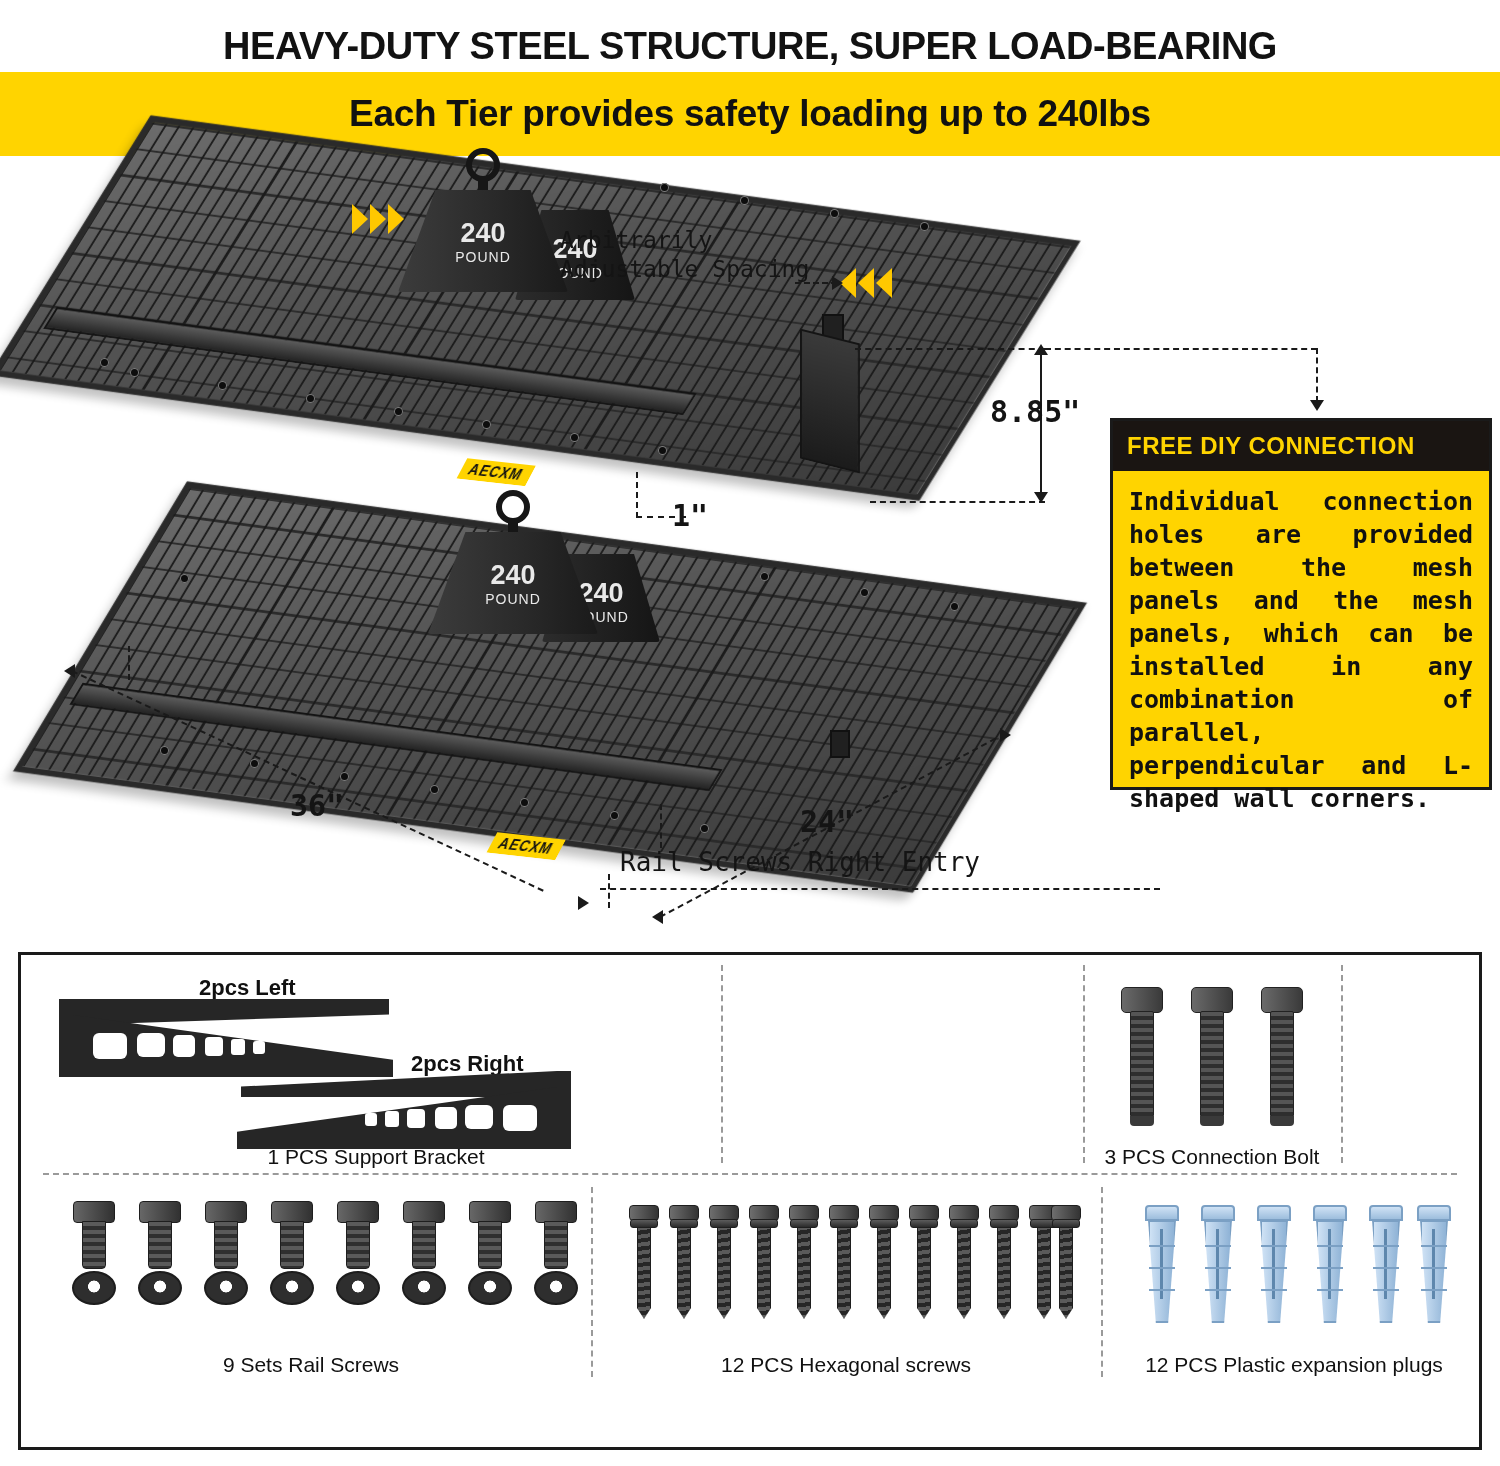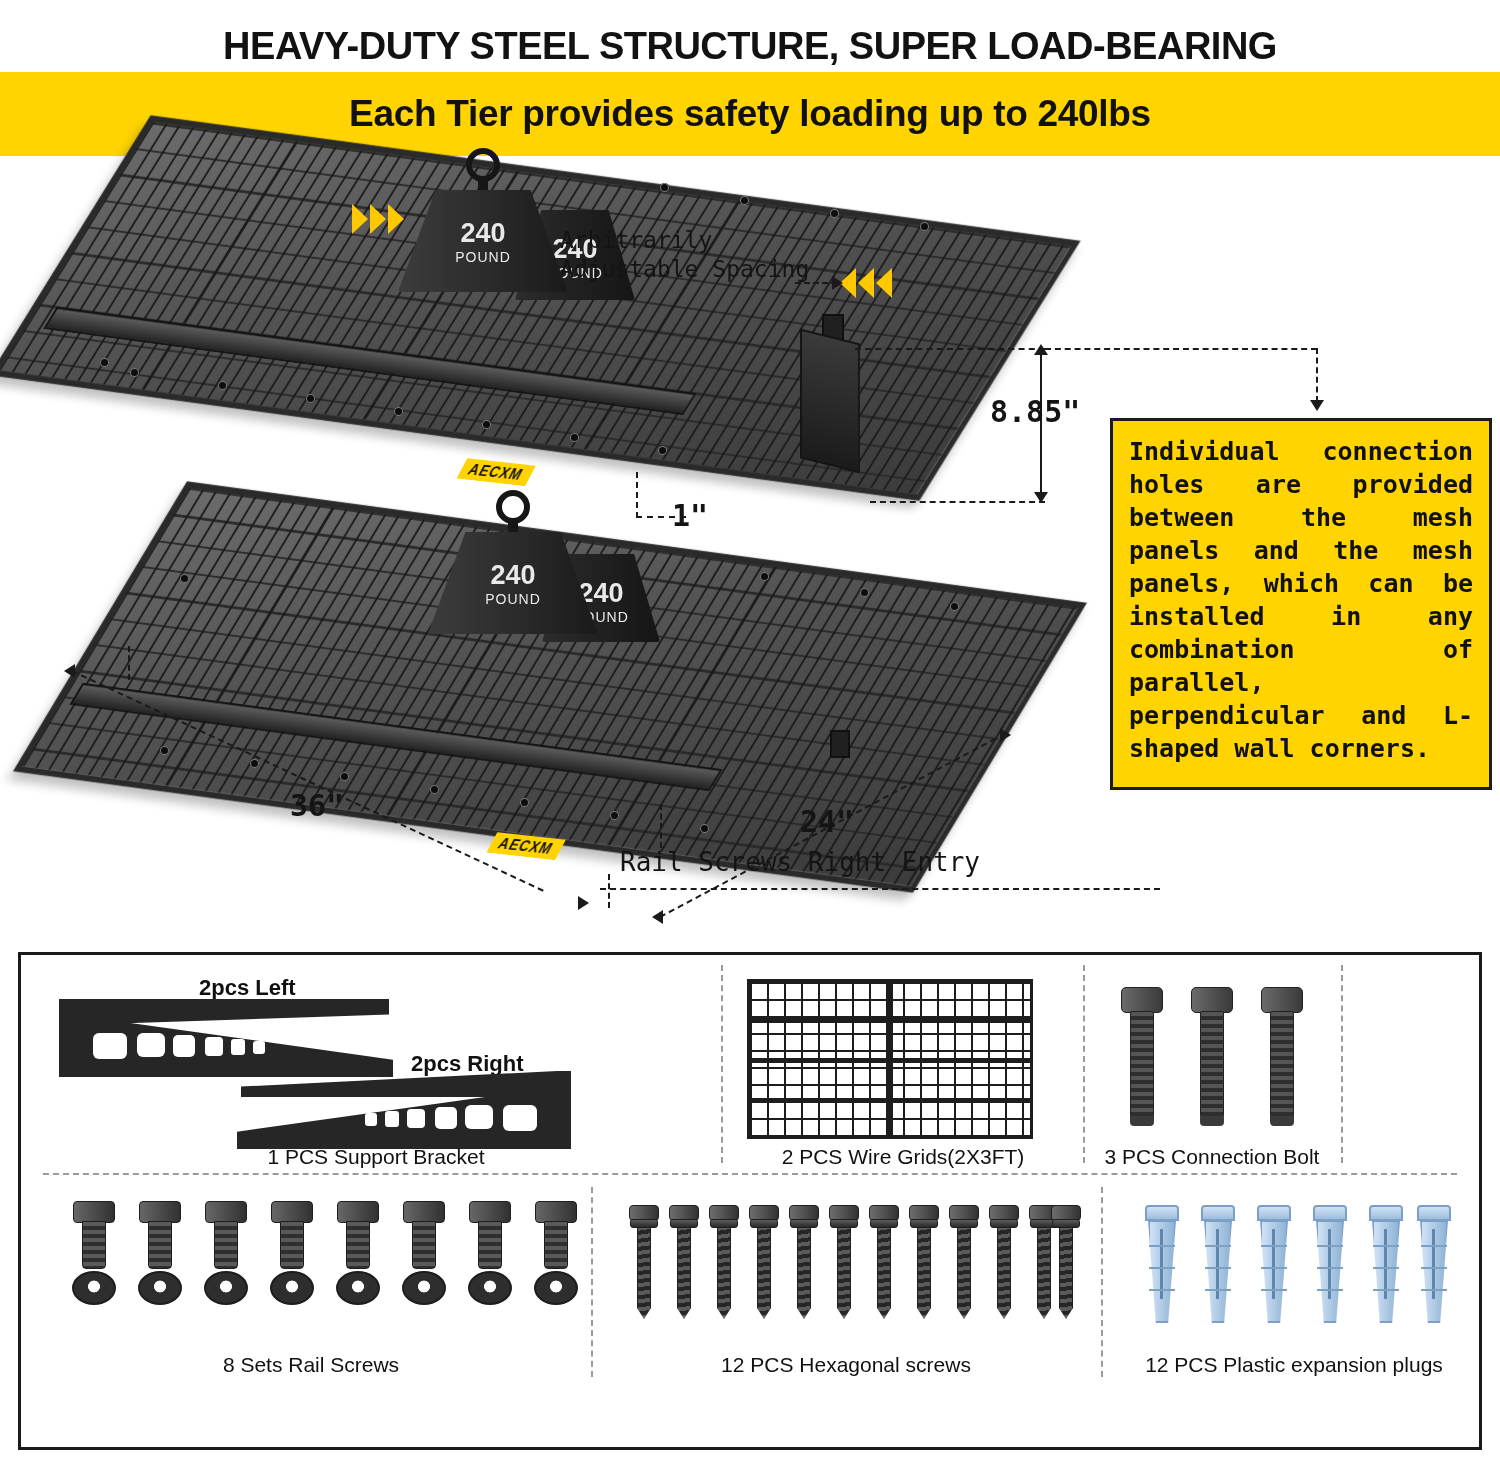--- a/index.html
+++ b/index.html
@@ -489,20 +489,21 @@
   <div class="arrow left" style="left:652px; top:754px;"></div>
   <div class="arrow right" style="left:1000px; top:572px;"></div>
   <div class="dim" style="left:800px; top:648px;">24"</div>
 
   <div class="anno" style="left:620px; top:690px; font-size:26px;">Rail Screws Right Entry</div>
   <div class="dash-v" style="left:660px; top:648px; height:44px;"></div>
   <div class="dash-h" style="left:600px; top:732px; width:560px;"></div>
 </div>
 
 <div class="diy">
+  <div class="diy-head">FREE DIY CONNECTION</div>
   <div class="diy-body">Individual connection holes are provided between the mesh panels and the mesh panels, which can be installed in any combination of parallel, perpendicular and L-shaped wall corners.</div>
 </div>
 
 <div class="includes">
 
   <div class="includes-grid">
     <div class="row-div"></div>
     <div class="col-div" style="left:700px;"></div>
     <div class="col-div" style="left:1062px;"></div>
     <div class="col-div" style="left:1320px;"></div>
@@ -533,29 +534,20 @@
         <div style="position:absolute; right:78px; top:34px; width:28px; height:24px; background:#fff; border-radius:6px;"></div>
         <div style="position:absolute; right:114px; top:36px; width:22px; height:22px; background:#fff; border-radius:5px;"></div>
         <div style="position:absolute; right:146px; top:38px; width:18px; height:19px; background:#fff; border-radius:4px;"></div>
         <div style="position:absolute; right:172px; top:40px; width:14px; height:16px; background:#fff; border-radius:3px;"></div>
         <div style="position:absolute; right:194px; top:42px; width:12px; height:13px; background:#fff; border-radius:3px;"></div>
       </div>
 
       <div class="cap">1 PCS Support Bracket</div>
     </div>
 
-    <div class="cell" style="left:712px; top:8px; width:340px; height:206px;">
-      <div class="wiregrid" style="left:14px; top:16px; width:286px; height:160px;">
-        <div class="hbar" style="top:36px;"></div>
-        <div class="hbar" style="top:76px;"></div>
-        <div class="hbar" style="top:116px;"></div>
-        <div class="vbar" style="left:138px;"></div>
-      </div>
-      <div class="cap">2 PCS Wire Grids(2X3FT)</div>
-    </div>
 
     <div class="cell" style="left:1072px; top:8px; width:238px; height:206px;">
       <div class="bolt" style="left:28px; top:24px; width:42px; height:130px;">
         <div class="head"></div>
           <div class="shaft"></div>
           <div class="tip"></div>
       </div>
       <div class="bolt" style="left:98px; top:24px; width:42px; height:130px;">
         <div class="head"></div>
           <div class="shaft"></div>
@@ -604,21 +596,21 @@
       <div class="railscrew" style="left:422px; top:14px;">
           <div class="hex"></div>
           <div class="body"></div>
         </div>
       <div class="washer" style="left:427px; top:84px;"></div>
       <div class="railscrew" style="left:488px; top:14px;">
           <div class="hex"></div>
           <div class="body"></div>
         </div>
       <div class="washer" style="left:493px; top:84px;"></div>
-      <div class="cap">8 Sets Rail Screws</div>
+      <div class="cap">9 Sets Rail Screws</div>
     </div>
 
     <div class="cell" style="left:582px; top:232px; width:486px; height:190px;">
       <div class="hexscrew" style="left:26px;  top:18px;">
           <div class="h"></div>
           <div class="flange"></div>
           <div class="thread"></div>
         </div>
       <div class="hexscrew" style="left:66px;  top:18px;">
           <div class="h"></div>

